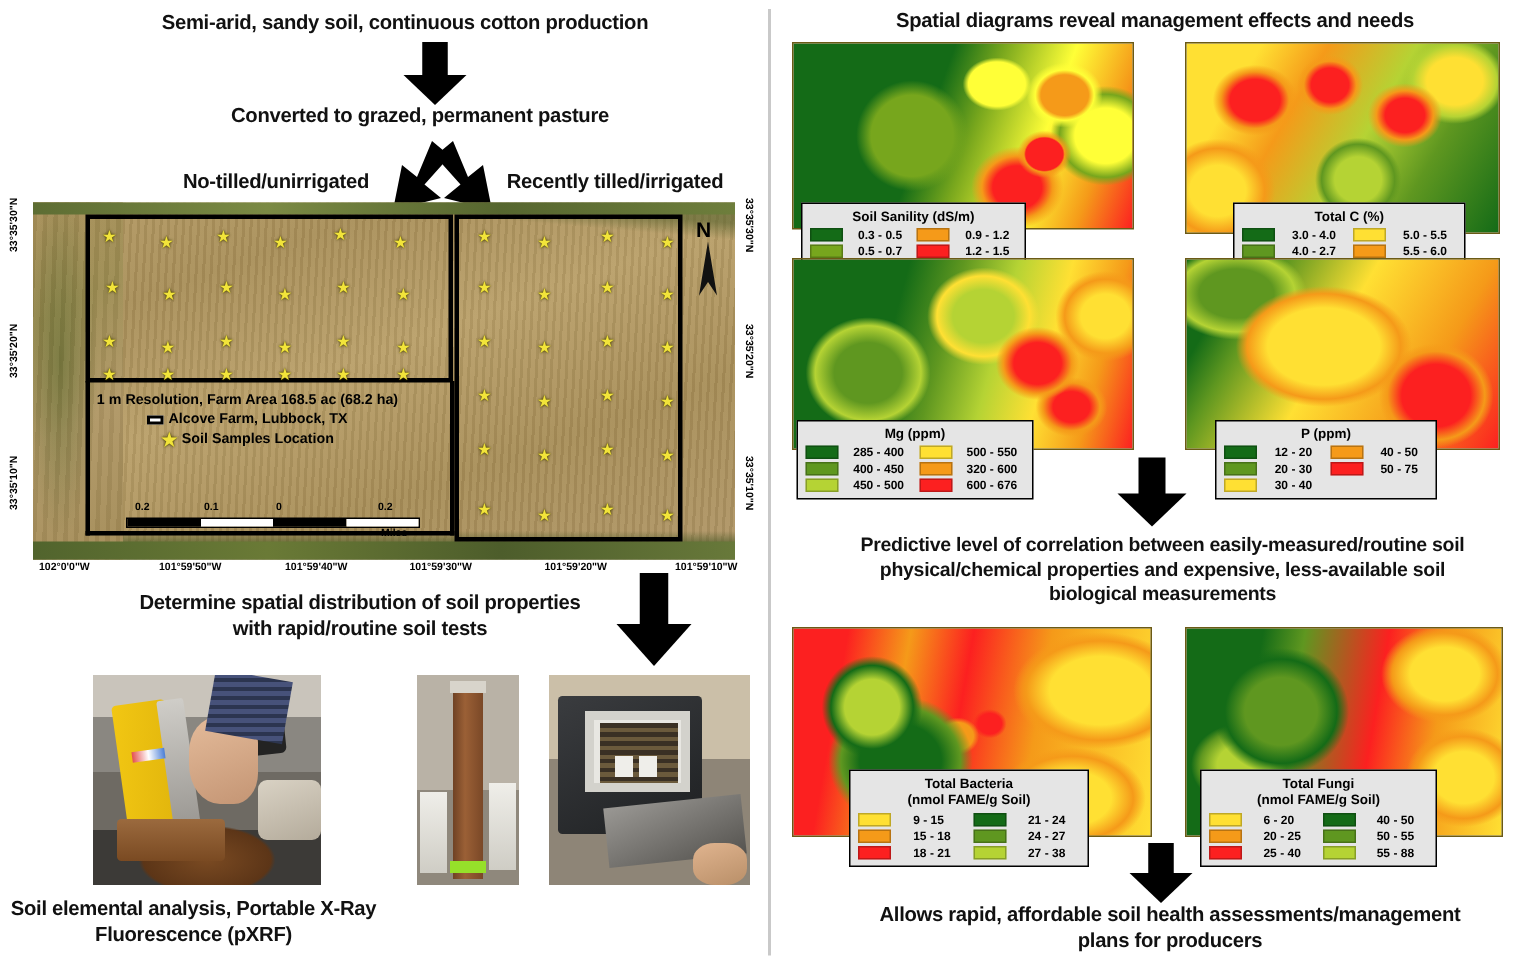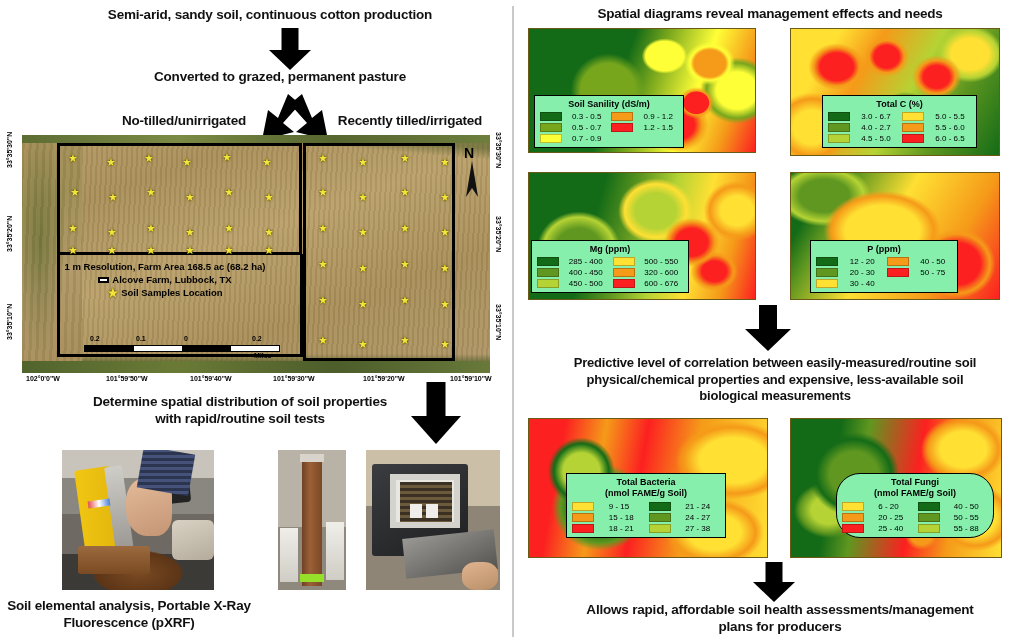--- a/index.html
+++ b/index.html
@@ -50,28 +50,28 @@
   .axis-lbl.vert { transform-origin:left top; transform:rotate(-90deg); }
 
   .map-caption { position:absolute; text-align:center; font-weight:bold;
                  color:#000; line-height:1.25; }
 
   .scalebar { position:absolute; display:flex; height:7px; border:1px solid #000; }
   .scalebar div { height:100%; }
 
   
   .raster { position:absolute; border:1px solid #6b5a16; overflow:hidden; }
-  .legend { position:absolute; background:#86efac; border:1px solid #000;
-            padding:3px 5px 4px 5px; }
+  .legend { position:absolute; background:#e5e5e5; border:1px solid #000;
+            padding:3px 5px 4px 5px;margin-top:40px; }
   .legend .ltitle { font-size:9px; font-weight:bold; text-align:center;
                     color:#000; line-height:1.15; margin-bottom:3px; white-space:nowrap;}
   .legend .lgrid { display:grid; grid-template-columns:auto auto auto auto;
                    gap:2px 5px; align-items:center; }
   .sw { width:22px; height:9px; display:block; border:1px solid rgba(0,0,0,.25); }
-  .lv { font-size:8px; font-weight:normal; color:#000; white-space:nowrap; }
+  .lv { font-size:8px; font-weight:bold; color:#000; white-space:nowrap; }
 
   
   .photo { position:absolute; overflow:hidden; }
   .north { position:absolute; font-weight:bold; color:#000; }
 </style>
 </head>
 <body>
 
 <div class="poster">
 
@@ -312,21 +312,21 @@
           radial-gradient(ellipse 14% 20% at 70% 38%, #fc2020 0 45%, #f59a19 65%, rgba(0,0,0,0) 85%),
           radial-gradient(ellipse 18% 25% at 86% 20%, #ffe033 0 50%, #b5d334 75%, rgba(0,0,0,0) 90%),
           radial-gradient(ellipse 15% 24% at 55% 72%, #b5d334 0 50%, #5f9720 78%, rgba(0,0,0,0) 92%),
           radial-gradient(ellipse 20% 30% at 10% 78%, #ffe033 0 45%, #f59a19 75%, rgba(0,0,0,0) 92%),
           linear-gradient(120deg,#ffe033 0 18%, #f59a19 34%, #b5d334 55%, #5f9720 74%, #146b17 100%);">
   </div>
   <div class="legend" style="left:822px; top:95px; width:155px;">
     <div class="ltitle">Total C (%)</div>
     <div class="lgrid">
       <span class="sw" style="background:#146b17"></span>
-      <span class="lv">3.0 - 6.7</span>
+      <span class="lv">3.0 - 4.0</span>
       <span class="sw" style="background:#ffe033"></span>
       <span class="lv">5.0 - 5.5</span>
 
       <span class="sw" style="background:#5f9720"></span>
       <span class="lv">4.0 - 2.7</span>
       <span class="sw" style="background:#f59a19"></span>
       <span class="lv">5.5 - 6.0</span>
 
       <span class="sw" style="background:#b5d334"></span>
       <span class="lv">4.5 - 5.0</span>
@@ -431,21 +431,21 @@
 
   <div class="raster" style="left:790px; top:418px; width:212px; height:140px;
         background:
           radial-gradient(ellipse 24% 34% at 30% 40%, #5f9720 0 48%, #146b17 74%, rgba(0,0,0,0) 90%),
           radial-gradient(ellipse 18% 22% at 18% 66%, #b5d334 0 46%, #5f9720 76%, rgba(0,0,0,0) 92%),
           radial-gradient(ellipse 22% 26% at 82% 22%, #ffe033 0 50%, #f59a19 76%, rgba(0,0,0,0) 92%),
           radial-gradient(ellipse 20% 26% at 88% 72%, #ffe033 0 48%, #f59a19 76%, rgba(0,0,0,0) 92%),
           radial-gradient(ellipse 10% 14% at 62% 84%, #f59a19 0 50%, rgba(0,0,0,0) 78%),
           linear-gradient(100deg,#146b17 0 22%, #5f9720 34%, #fc2020 58%, #f59a19 76%, #ffe033 100%);">
   </div>
-  <div class="legend" style="left:836px; top:473px; width:158px;border-radius:24px;">
+  <div class="legend" style="left:800px; top:473px; width:158px;">
     <div class="ltitle">Total Fungi</div>
     <div class="ltitle" style="margin-top:-2px;">(nmol FAME/g Soil)</div>
     <div class="lgrid">
       <span class="sw" style="background:#ffe033"></span>
       <span class="lv">6 - 20</span>
       <span class="sw" style="background:#146b17"></span>
       <span class="lv">40 - 50</span>
 
       <span class="sw" style="background:#f59a19"></span>
       <span class="lv">20 - 25</span>

